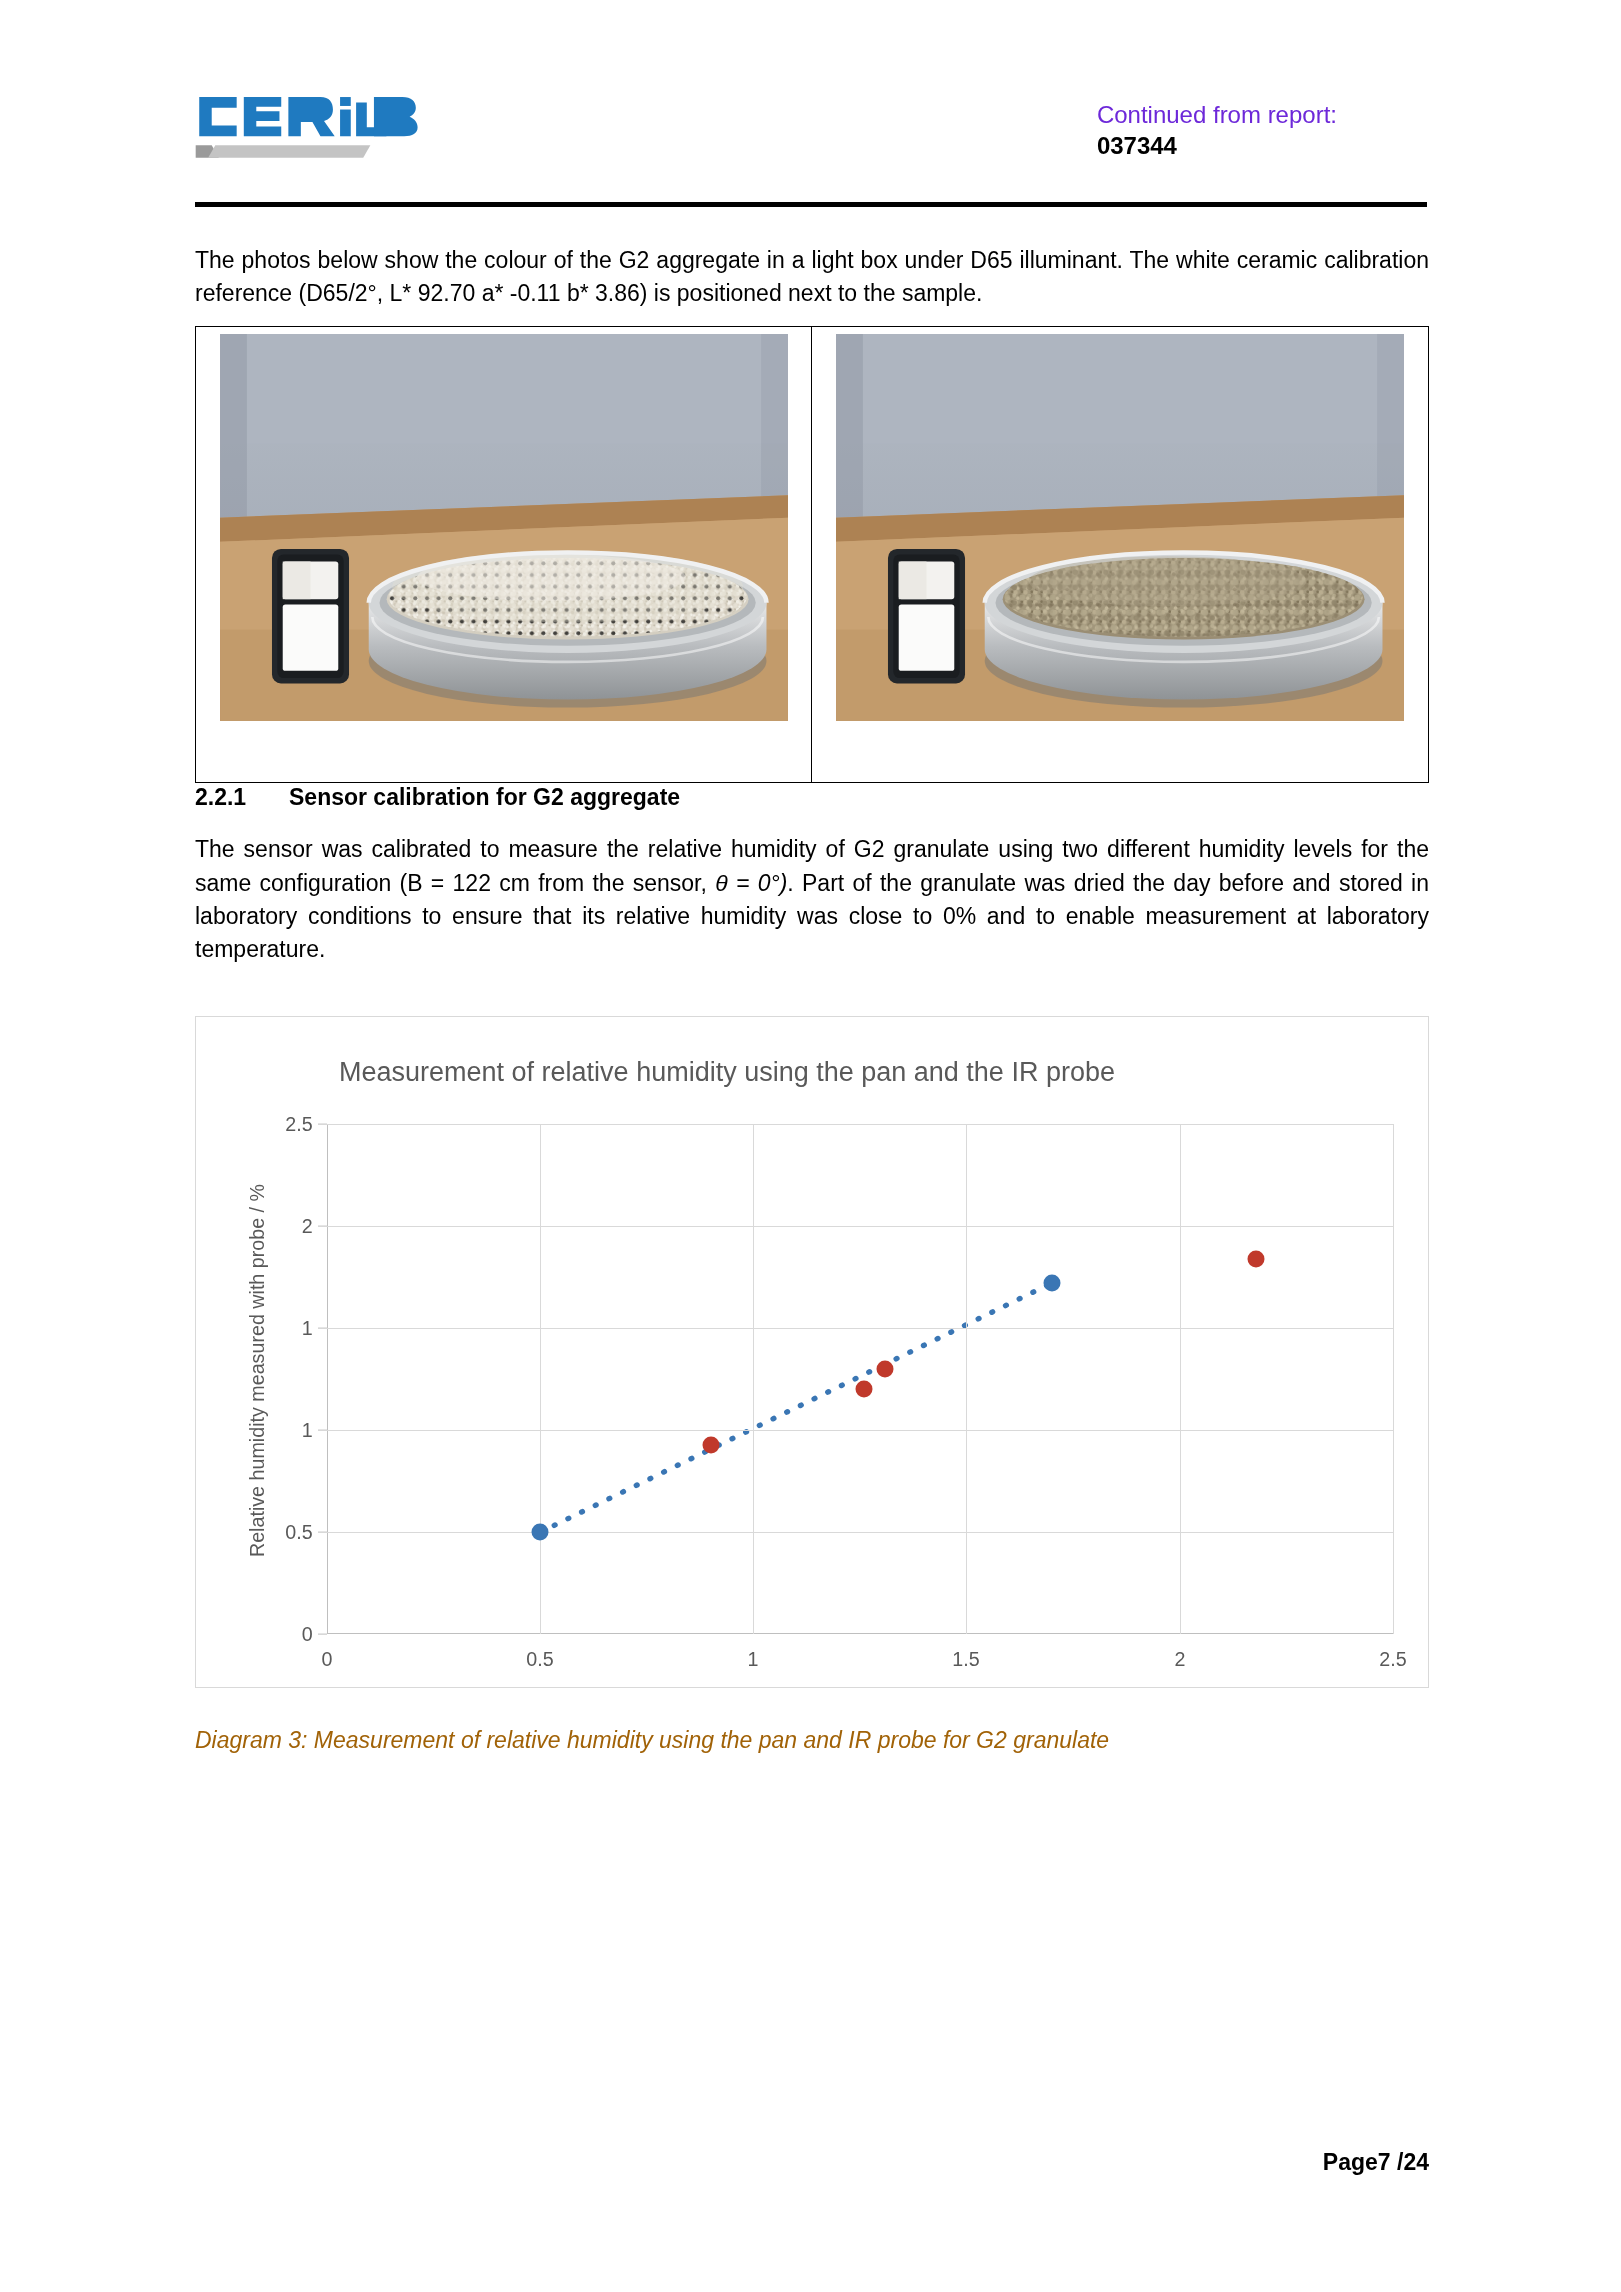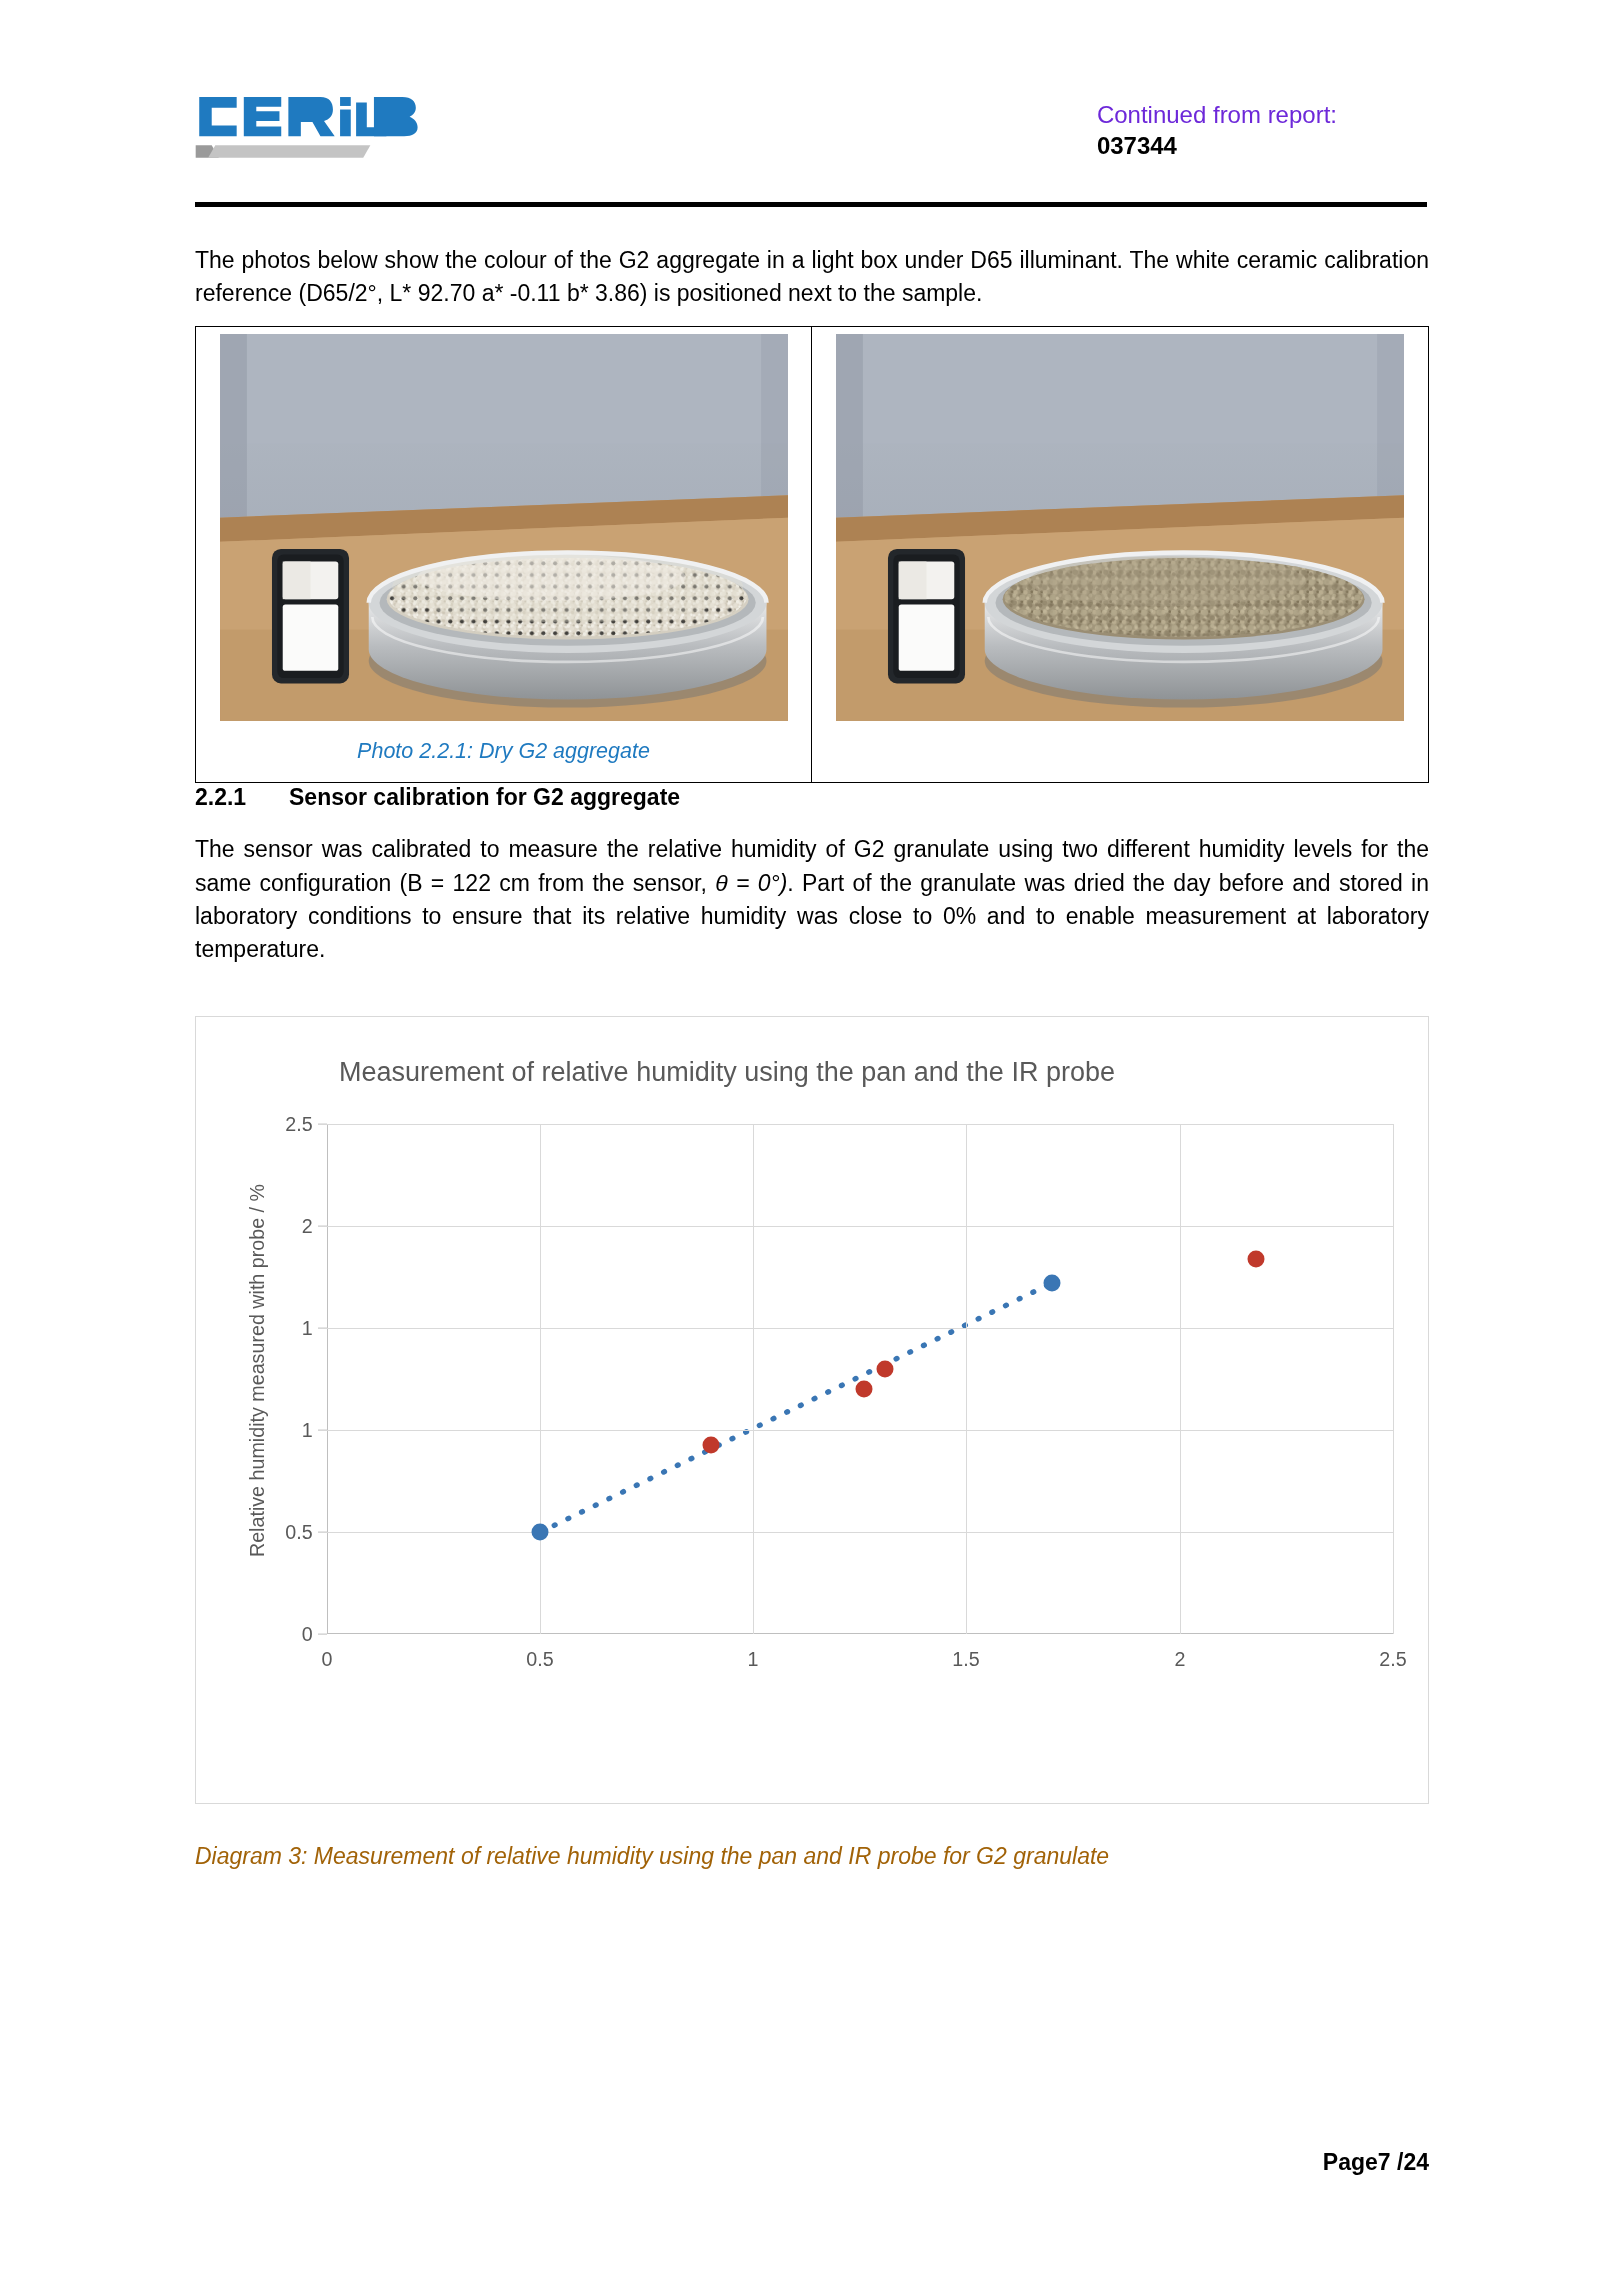--- a/index.html
+++ b/index.html
@@ -141,21 +141,21 @@
     font-style: italic;
     color: #1f7ac0;
     text-align: center;
   }
 
   
   .chart-card {
     position: relative;
     margin-top: 50px;
     width: 1234px;
-    height: 788px;
+    height: 672px;
     border: 0.9px solid #d9d9d9;
     background: #fff;
   }
   .chart-title {
     position: absolute;
     left: 143px;
     top: 38px;
     width: 931px;
     font-size: 27px;
     color: #595959;
@@ -368,21 +368,20 @@
                 <ellipse cx="388" cy="282" rx="196" ry="40" fill="#e6e1d5" opacity="0.35"></ellipse>
 
                 <ellipse cx="370" cy="272" rx="150" ry="26" fill="#f1eee6" opacity="0.45"></ellipse>
 
                 <path d="M166 300 A222 56 0 0 1 610 300" fill="none" stroke="#f0f1f2" stroke-width="5"></path>
                 <path d="M170 316 A218 50 0 0 0 606 316" fill="none" stroke="#ffffff" stroke-width="3" opacity="0.5"></path>
               </g>
             </svg>
           </div>
         </div>
-        <div class="photo-caption">Photo 2.2.1: Dry G2 aggregate</div>
       </div>
 
       <div class="photo-cell">
         <div class="photo-wrap">
           <div class="photo">
             <svg width="568" height="387" viewBox="0 0 634 432" xmlns="http://www.w3.org/2000/svg">
               <defs>
                 <linearGradient id="wallWet" x1="0" y1="0" x2="0" y2="1">
                   <stop offset="0%" stop-color="#b3bac4"></stop>
                   <stop offset="100%" stop-color="#9da5b1"></stop>

